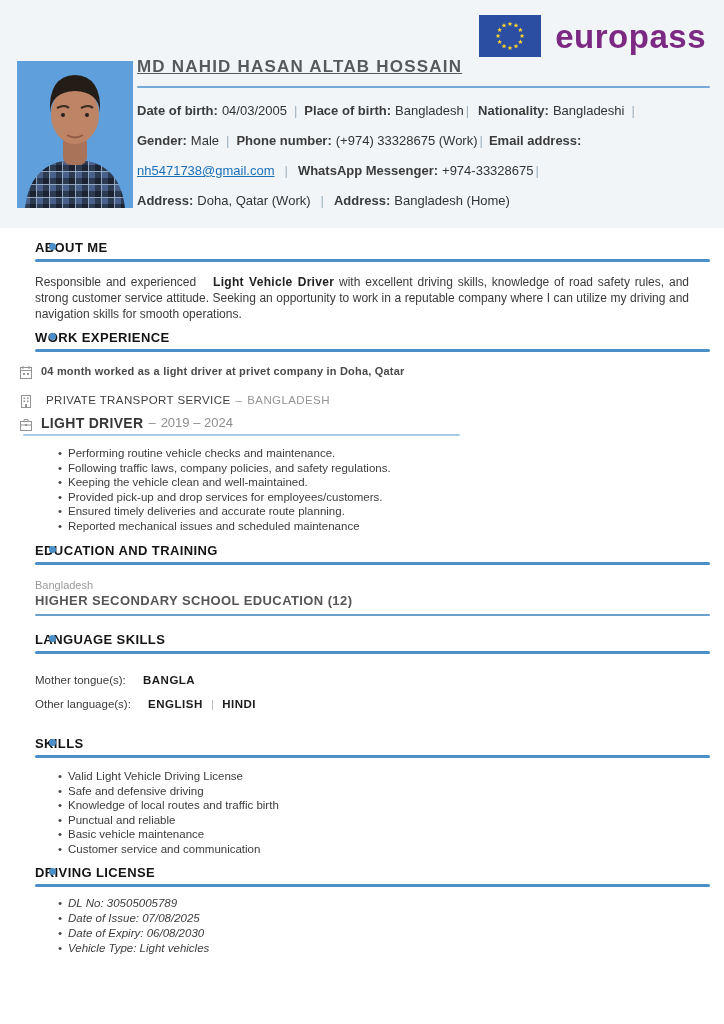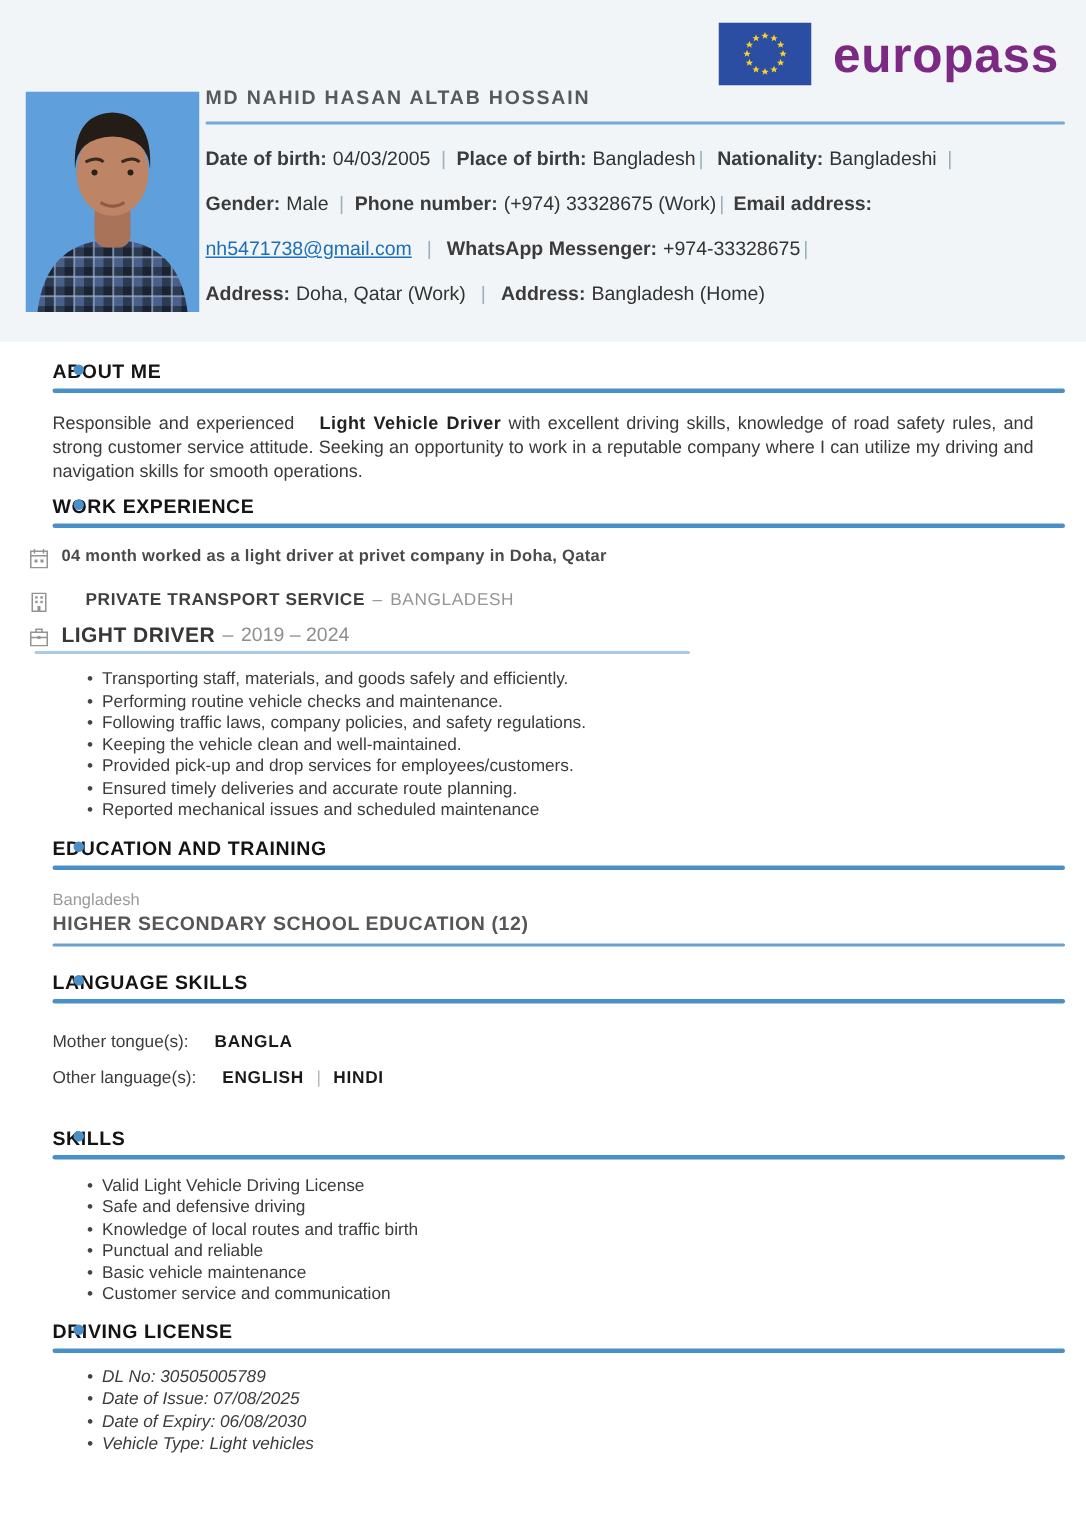--- a/index.html
+++ b/index.html
@@ -9,21 +9,21 @@
     background:#ffffff; overflow:hidden;
     font-family:"Liberation Sans","DejaVu Sans",sans-serif; color:#333;
   }
   
   .header-band { position:relative; width:724px; height:228px; background:#f1f5f8; }
   .logo { position:absolute; top:15px; right:18px; display:flex; align-items:center; gap:14px; }
   .logo-flag { width:62px; height:42px; display:block; }
   .logo-text { font-size:33px; font-weight:600; color:#7b2982; letter-spacing:0.5px; line-height:1; }
   .photo { position:absolute; left:17px; top:61px; width:116px; height:147px; display:block; }
   .header-right { position:absolute; left:137px; top:57px; width:573px; }
-  .person-name { font-size:13px; font-weight:bold; color:#58595b; letter-spacing:1.2px; }
+  .person-name { font-size:17px; font-weight:bold; color:#58595b; letter-spacing:1.2px;text-decoration:underline; }
   .name-rule { margin-top:9px; height:2px; background:#74a9d8; border-radius:2px; }
   .contact-line { margin-top:15px; font-size:13px; color:#333; white-space:nowrap; }
   .contact-line:first-of-type { margin-top:13px; }
   .clabel { font-weight:bold; color:#3b3b3b; margin-right:4px; }
   .sep { color:#9bb0bf; margin:0 7px; }
   .sep-tight { color:#9bb0bf; margin-left:2px; }
   .email-link { color:#1a6fb8; text-decoration:underline; cursor:pointer; }
 
   
   .section { position:relative; padding-left:35px; padding-right:14px; }
@@ -41,21 +41,21 @@
   .sec-lang    { margin-top:16px; }
   .sec-skills  { margin-top:26px; }
   .sec-license { margin-top:9px; }
 
   
   .work-row { display:flex; align-items:flex-start; padding:0 14px 0 20px; }
   .row-icon { flex:0 0 auto; width:12px; margin-top:1px; margin-right:9px; opacity:0.75; }
   .work-summary { margin-top:13px; }
   .work-summary .row-text { font-size:11px; font-weight:bold; color:#4a4a4a; letter-spacing:0.2px; }
   .work-company { margin-top:15px; }
-  .work-company .company { font-size:11.5px; font-weight:bold; color:#3f3f3f; letter-spacing:0.4px; margin-left:16px; }
+  .work-company .company { font-size:11.5px; font-weight:normal; color:#3f3f3f; letter-spacing:0.4px; margin-left:5px; }
   .work-company .muted { font-size:11.5px; color:#959595; letter-spacing:0.4px; margin-left:5px; }
   .work-role { margin-top:7px; }
   .work-role .role { font-size:14px; font-weight:bold; color:#373737; letter-spacing:0.3px; }
   .work-role .muted { font-size:13px; color:#8e8e8e; margin-left:5px; }
   .role-rule { margin:3px 0 0 23px; width:437px; height:2px; background:#a9cbe5; border-radius:2px; }
 
   ul.dotlist { list-style:none; margin-top:10px; padding-left:58px; }
   ul.dotlist li { font-size:11.5px; line-height:14.5px; color:#3c3c3c; }
   ul.dotlist li::before { content:"•"; margin-right:6px; color:#444; }
 
@@ -200,21 +200,20 @@
         <line x1="0.5" y1="7" x2="11.5" y2="7" stroke="#6f6f6f"></line>
         <rect x="5" y="6" width="2" height="2" fill="#6f6f6f"></rect>
       </svg>
     <span class="role">LIGHT DRIVER</span>
     <span class="muted">–</span>
     <span class="muted">2019 – 2024</span>
   </div>
   <div class="role-rule"></div>
 
   <ul class="dotlist">
-    <li>Transporting staff, materials, and goods safely and efficiently.</li>
     <li>Performing routine vehicle checks and maintenance.</li>
     <li>Following traffic laws, company policies, and safety regulations.</li>
     <li>Keeping the vehicle clean and well-maintained.</li>
     <li>Provided pick-up and drop services for employees/customers.</li>
     <li>Ensured timely deliveries and accurate route planning.</li>
     <li>Reported mechanical issues and scheduled maintenance</li>
   </ul>
 
   <div class="section sec-edu">
     <div class="sec-head">

